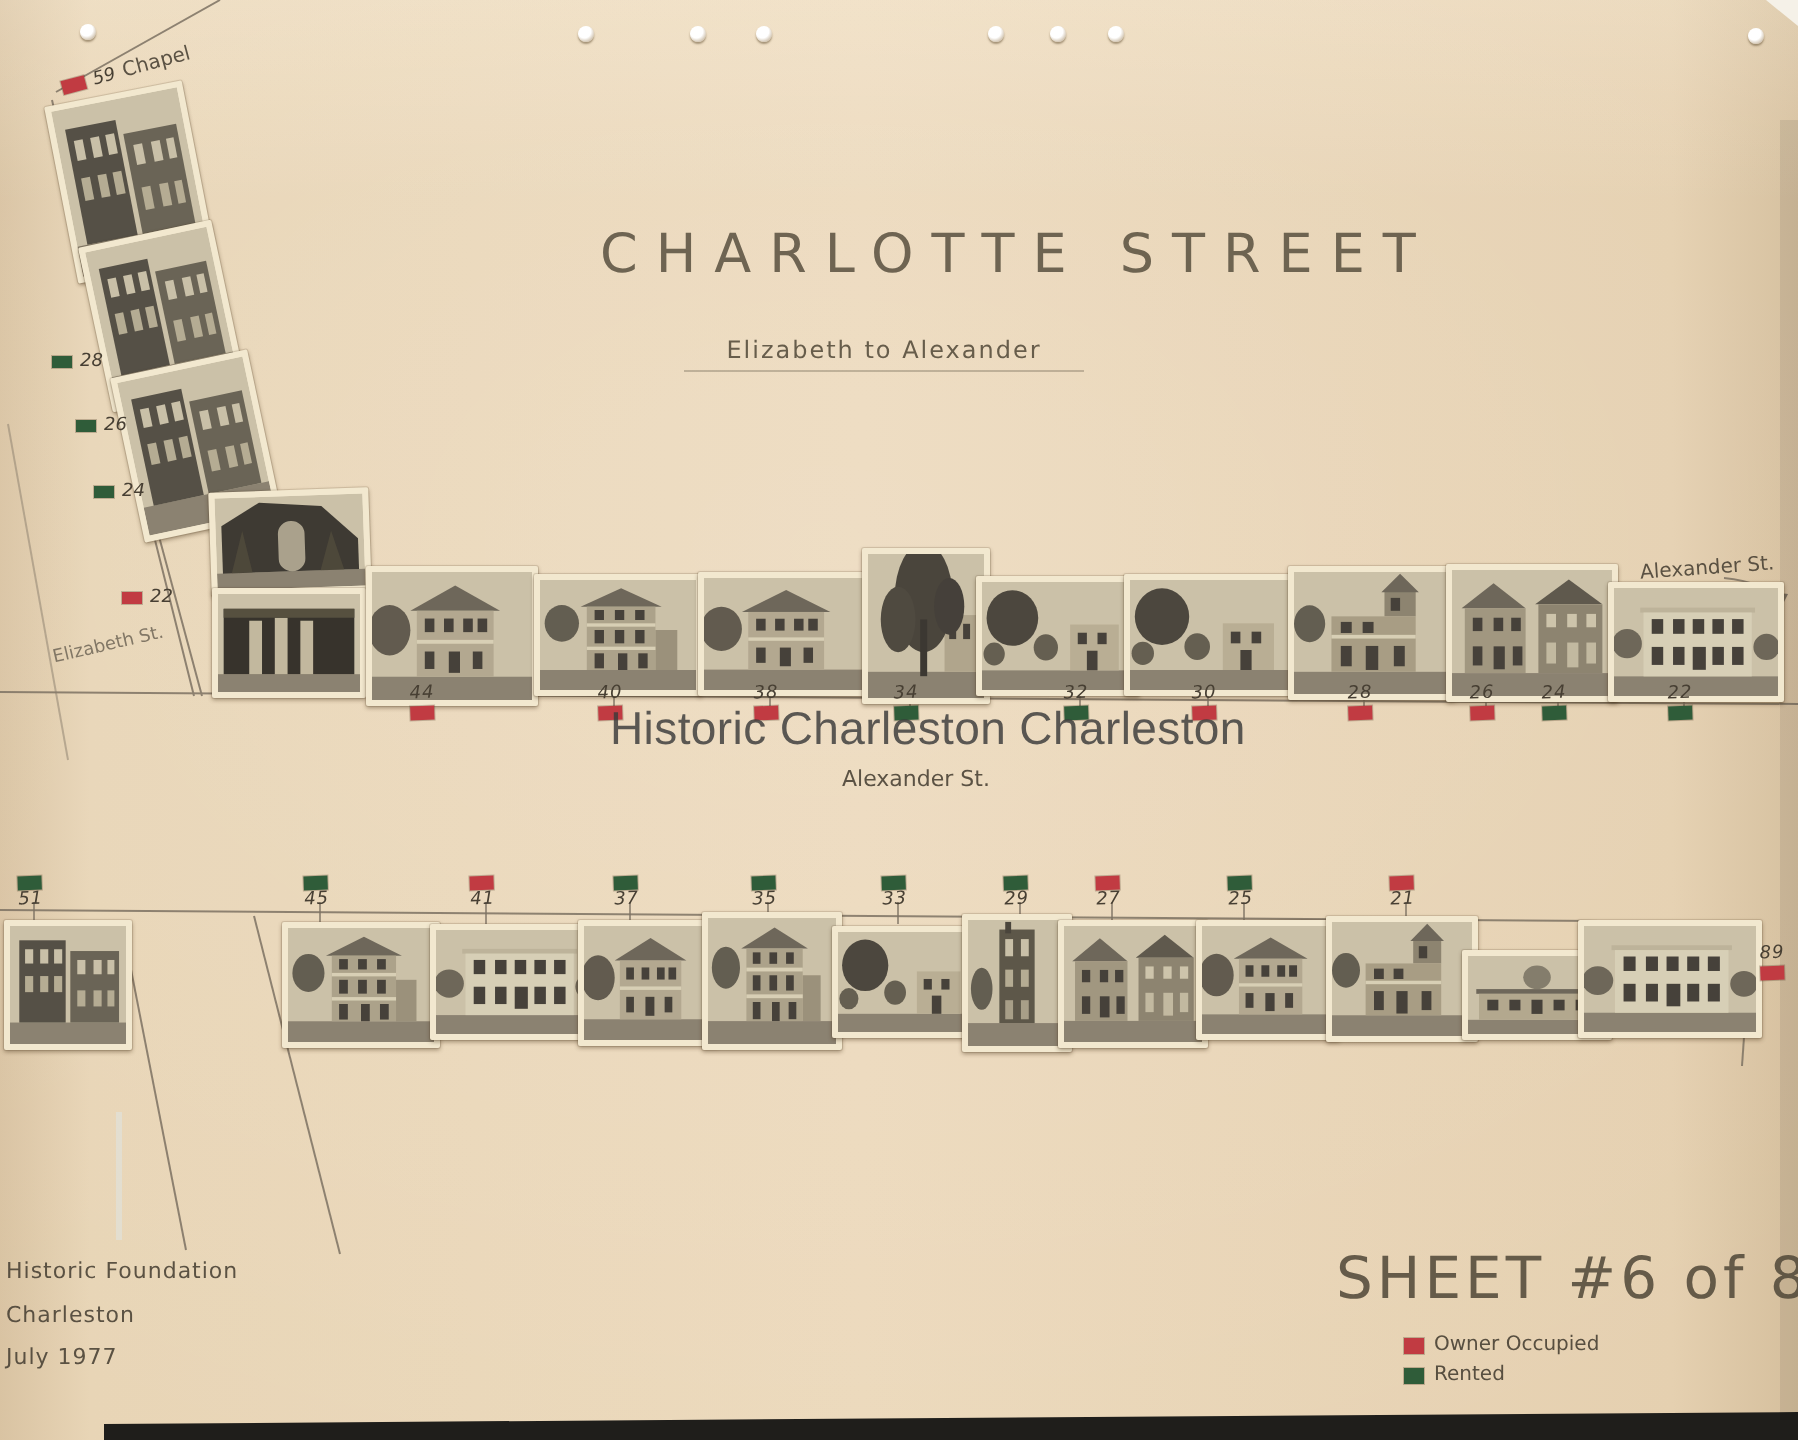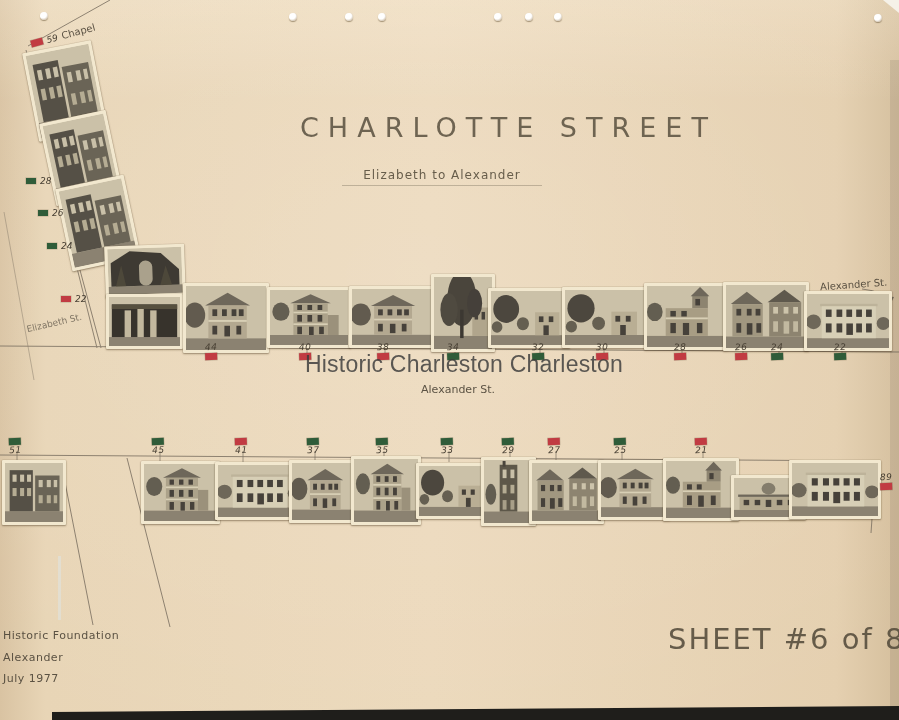--- a/index.html
+++ b/index.html
@@ -666,18 +666,28 @@
       <div class="side-marker" style="left: 61px; top: 294px;">
         <span class="swatch" style="width: 10px; height: 6px; background: rgb(193, 59, 66);"></span>
         <span class="num">22</span>
       </div>
     </div>
 
   <div class="abs watermark" style="left:305px;top:351px">Historic Charleston Charleston</div>
   <div class="abs tiny-hand" style="left:421px;top:383px;font-size:11px">Alexander St.</div>
 
   <div class="abs small-hand" style="left:3px;top:629px">Historic Foundation</div>
-  <div class="abs small-hand" style="left:3px;top:651px">Alexander</div>
+  <div class="abs small-hand" style="left:3px;top:651px">Charleston</div>
   <div class="abs small-hand" style="left:3px;top:672px">July 1977</div>
 
   <div class="abs sheet" style="left:668px;top:622px">SHEET #6 of 8</div>
 
+  <div class="abs" id="legend" style="left:702px;top:667px">
+      <div class="legend-row">
+        <span class="swatch" style="background: rgb(193, 59, 66);"></span>
+        <span class="lab">Owner Occupied</span>
+      </div>
+      <div class="legend-row">
+        <span class="swatch" style="background: rgb(47, 92, 57);"></span>
+        <span class="lab">Rented</span>
+      </div>
+    </div>
 </div>
 
 </body></html>

